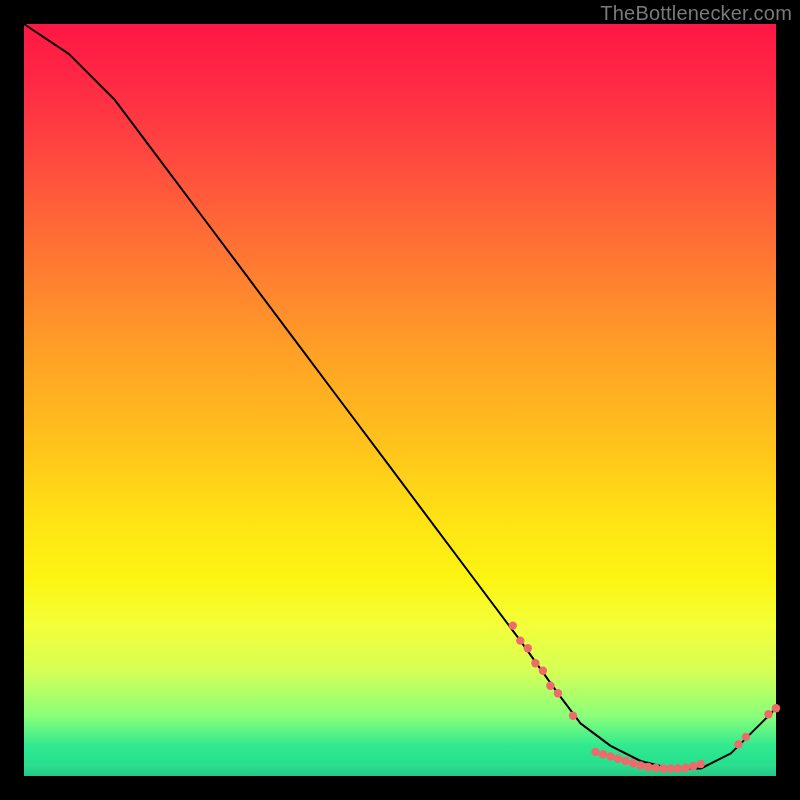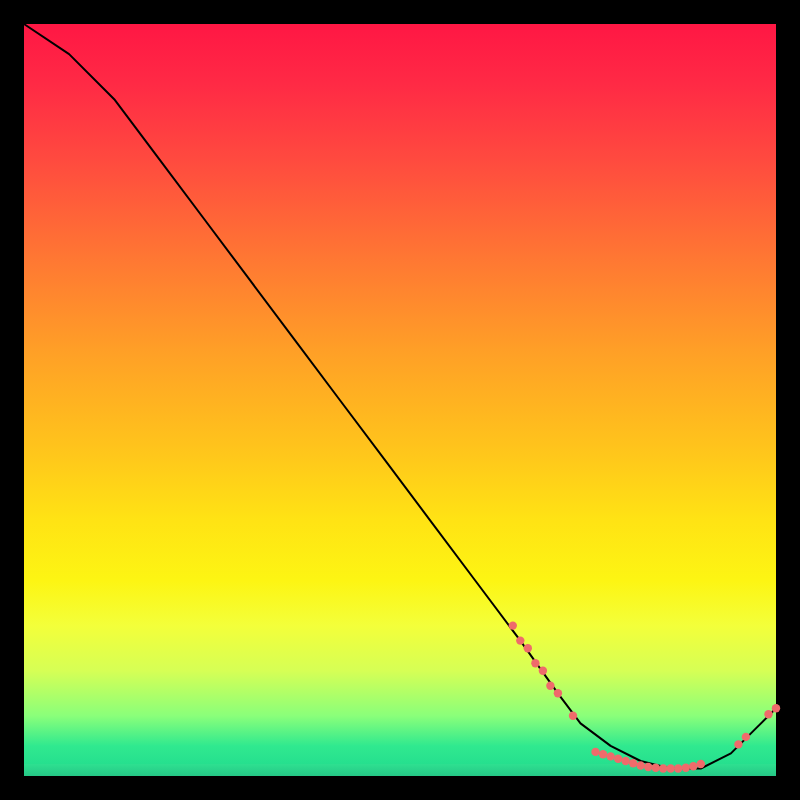--- a/index.html
+++ b/index.html
@@ -118,13 +118,14 @@
           <circle cx="669.3" cy="742.2" r="4.2" class="dot"></circle>
           <circle cx="676.8" cy="740.0" r="4.2" class="dot"></circle>
           <circle cx="714.4" cy="720.4" r="4.2" class="dot"></circle>
           <circle cx="721.9" cy="712.9" r="4.2" class="dot"></circle>
           <circle cx="744.5" cy="690.3" r="4.2" class="dot"></circle>
           <circle cx="752.0" cy="684.3" r="4.2" class="dot"></circle>
         </g>
       <text id="ann-label" class="tiny-label" x="586.6" y="740.5"></text>
     </svg>
   </div>
+  <div class="watermark">TheBottlenecker.com</div>
 </div>
 
 </body></html>

